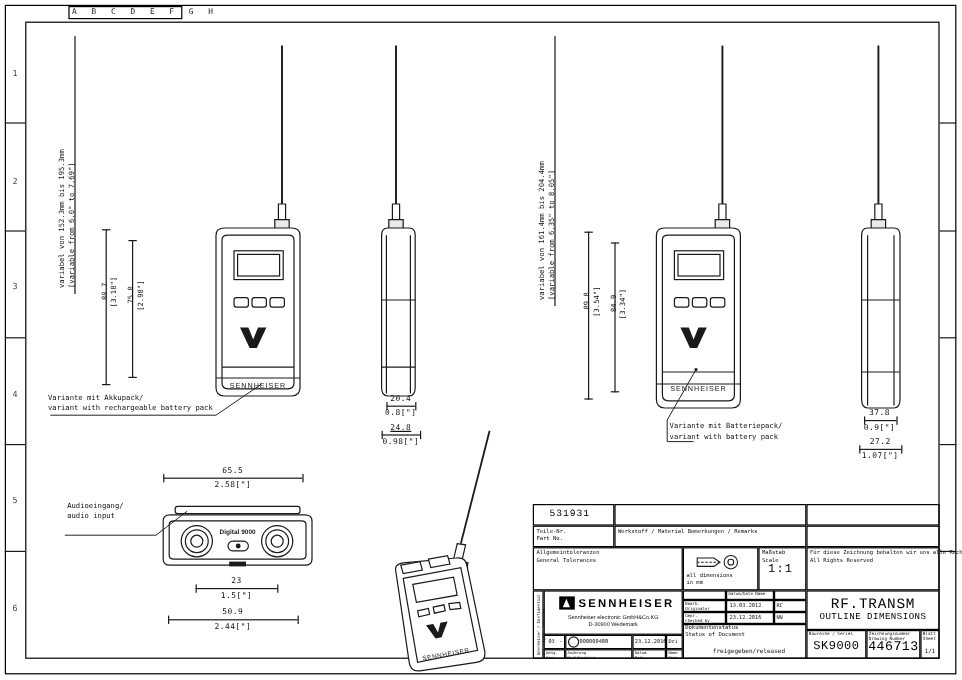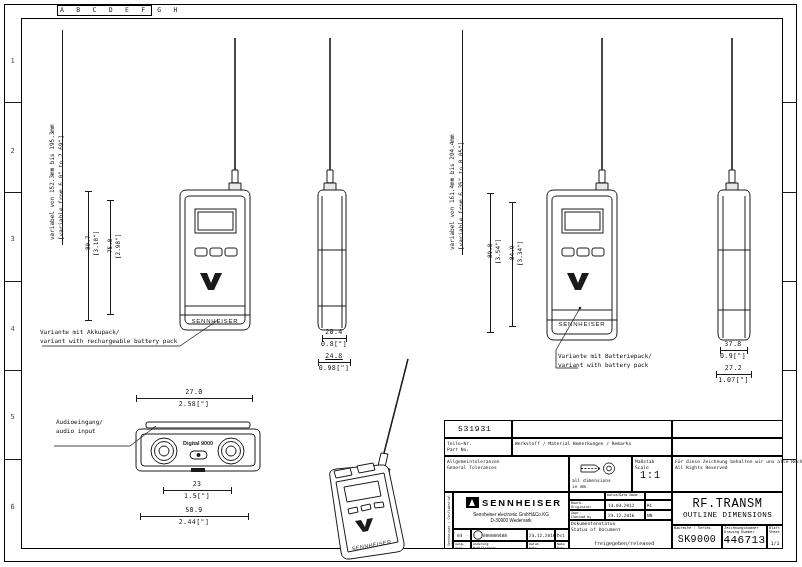--- a/index.html
+++ b/index.html
@@ -208,21 +208,21 @@
 
   <div class="ln hl" style="left:716px;top:374px;width:35px;"></div>
   <div class="ln vl" style="left:716px;top:371px;height:7px;"></div>
   <div class="ln vl" style="left:751px;top:371px;height:7px;"></div>
   <div class="dimc" style="left:716px;top:364px;width:35px;">27.2</div>
   <div class="dimc" style="left:710px;top:376px;width:47px;">1.07["]</div>
 
   <div class="ln hl" style="left:136px;top:398px;width:116px;"></div>
   <div class="ln vl" style="left:136px;top:395px;height:7px;"></div>
   <div class="ln vl" style="left:252px;top:395px;height:7px;"></div>
-  <div class="dimc" style="left:136px;top:388px;width:116px;">27.0</div>
+  <div class="dimc" style="left:136px;top:388px;width:116px;">65.5</div>
   <div class="dimc" style="left:136px;top:400px;width:116px;">2.58["]</div>
 
   <div class="ln hl" style="left:163px;top:490px;width:68px;"></div>
   <div class="ln vl" style="left:163px;top:487px;height:7px;"></div>
   <div class="ln vl" style="left:231px;top:487px;height:7px;"></div>
   <div class="dimc" style="left:163px;top:480px;width:68px;">23</div>
   <div class="dimc" style="left:163px;top:492px;width:68px;">1.5["]</div>
 
   <div class="ln hl" style="left:140px;top:516px;width:108px;"></div>
   <div class="ln vl" style="left:140px;top:513px;height:7px;"></div>

